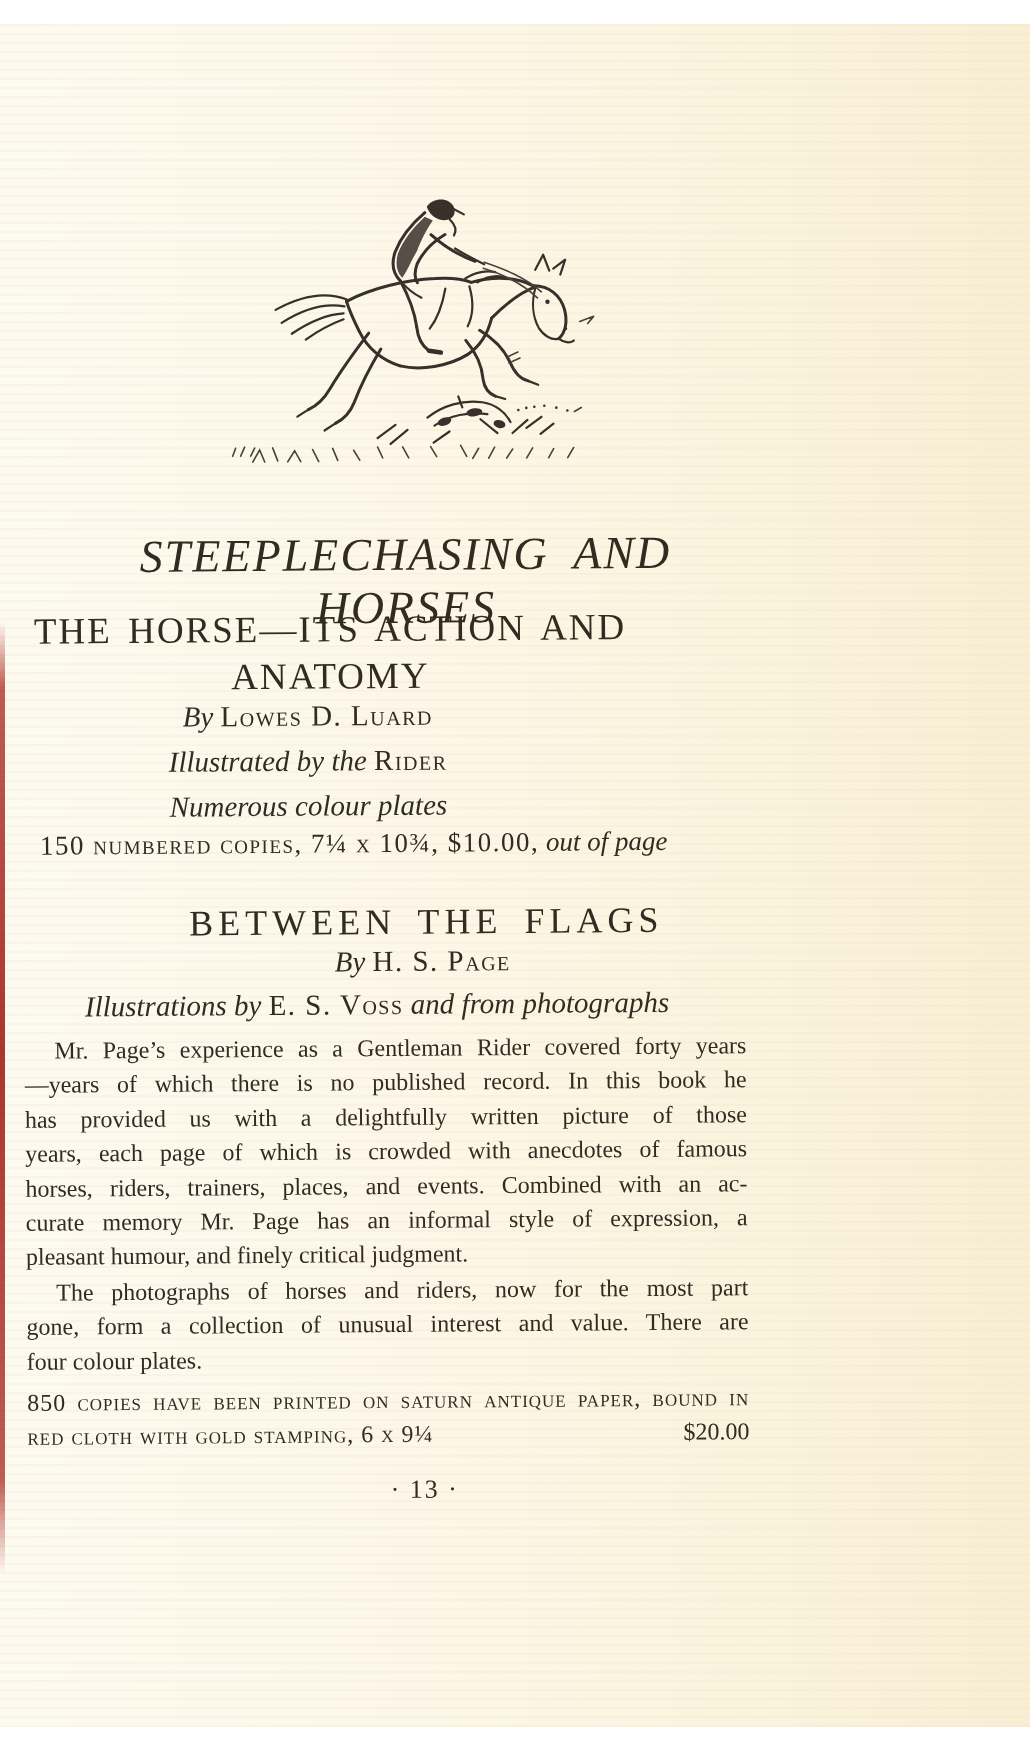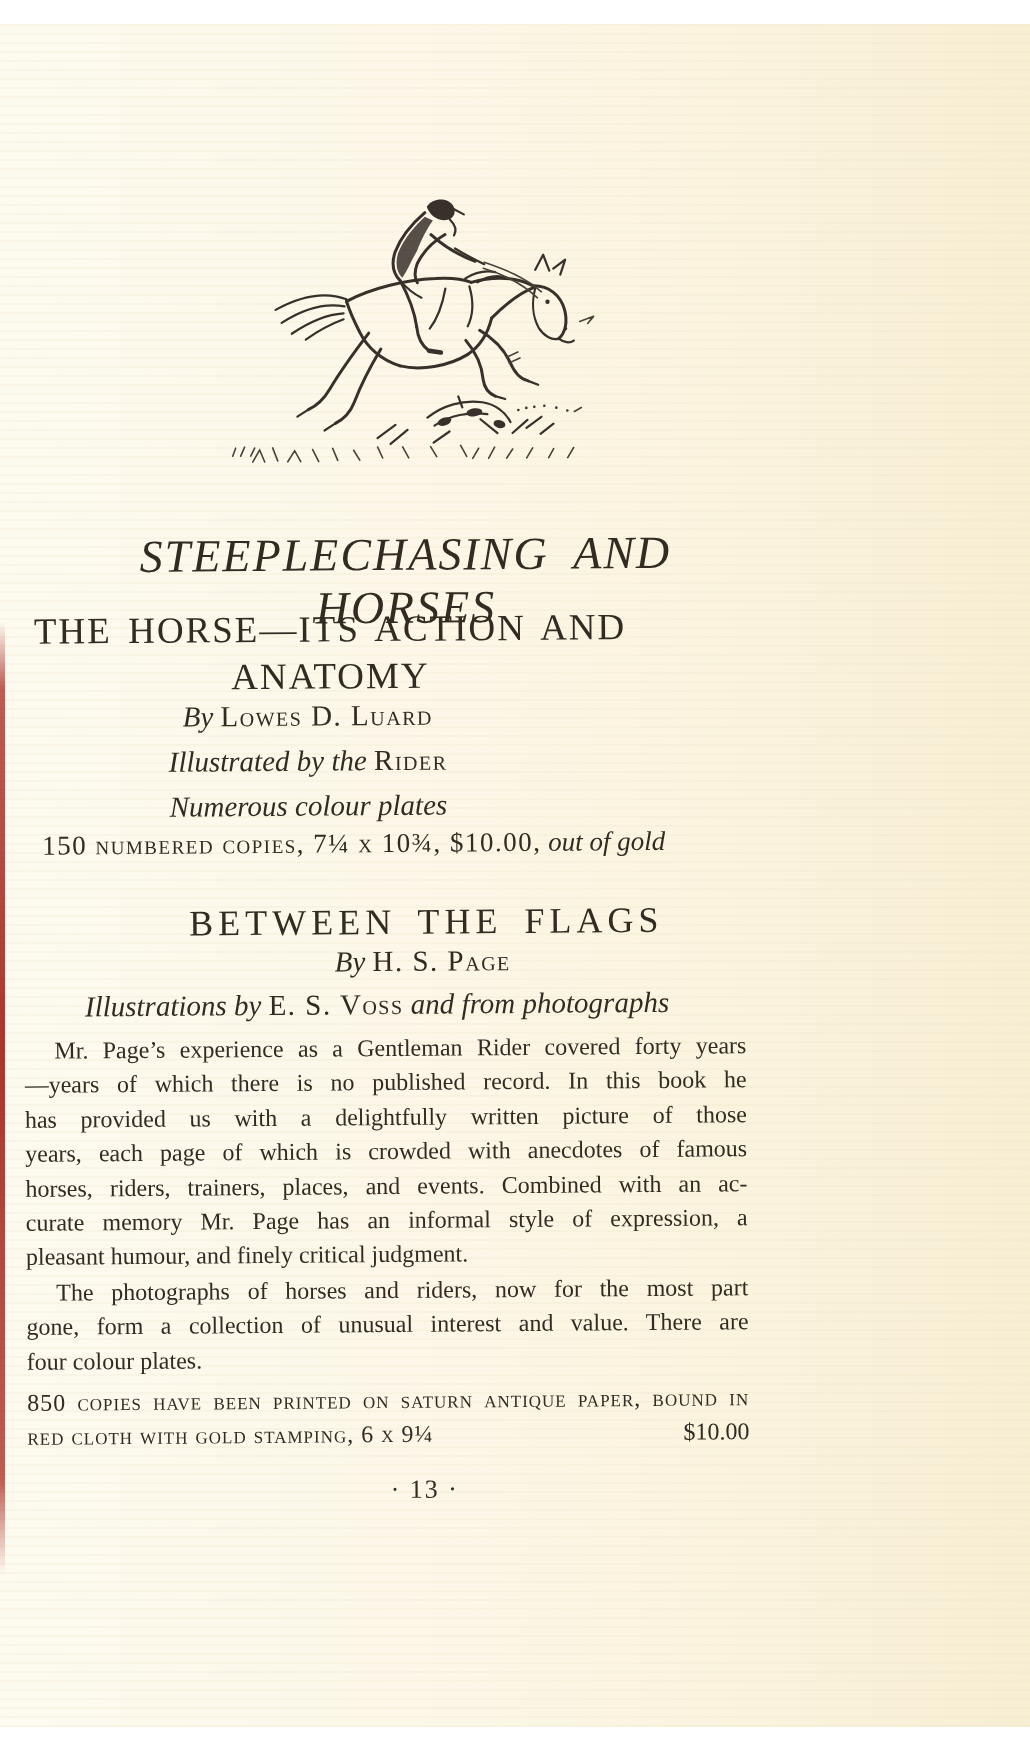--- a/index.html
+++ b/index.html
@@ -136,21 +136,21 @@
       <div>THE HORSE—ITS ACTION AND</div>
       <div>ANATOMY</div>
     </div>
     <div class="abs c meta1">
       <div><span class="it">By</span> <span class="sc">Lowes D. Luard</span></div>
       <div><span class="it">Illustrated by the</span> <span class="sc">Rider</span></div>
       <div class="it">Numerous colour plates</div>
     </div>
     <div class="abs c edition">
       <span class="sc">150 numbered copies, 7¼ x 10¾, $10.00,</span>
-      <span class="it">out of gold</span>
+      <span class="it">out of page</span>
     </div>
 
     <div class="abs c h3">BETWEEN THE FLAGS</div>
     <div class="abs c byline2">
       <span class="it">By</span>
       <span class="sc">H. S. Page</span>
     </div>
     <div class="abs c credit2">
       <span class="it">Illustrations by</span>
       <span class="sc">E. S. Voss</span>
@@ -170,20 +170,20 @@
     <div class="abs bodytxt body2">
       <div class="jl ind">The photographs of horses and riders, now for the most part</div>
       <div class="jl">gone, form a collection of unusual interest and value. There are</div>
       <div class="jl last">four colour plates.</div>
     </div>
 
     <div class="abs colophon">
       <div class="col1 sc2">850 copies have been printed on saturn antique paper, bound in</div>
       <div class="col2">
         <span class="sc2">red cloth with gold stamping, 6 x 9¼</span>
-        <span>$10.00</span>
+        <span>$20.00</span>
       </div>
     </div>
 
     <div class="abs c pagenum">· 13 ·</div>
 
   </div>
 </div>
 
 </body></html>

